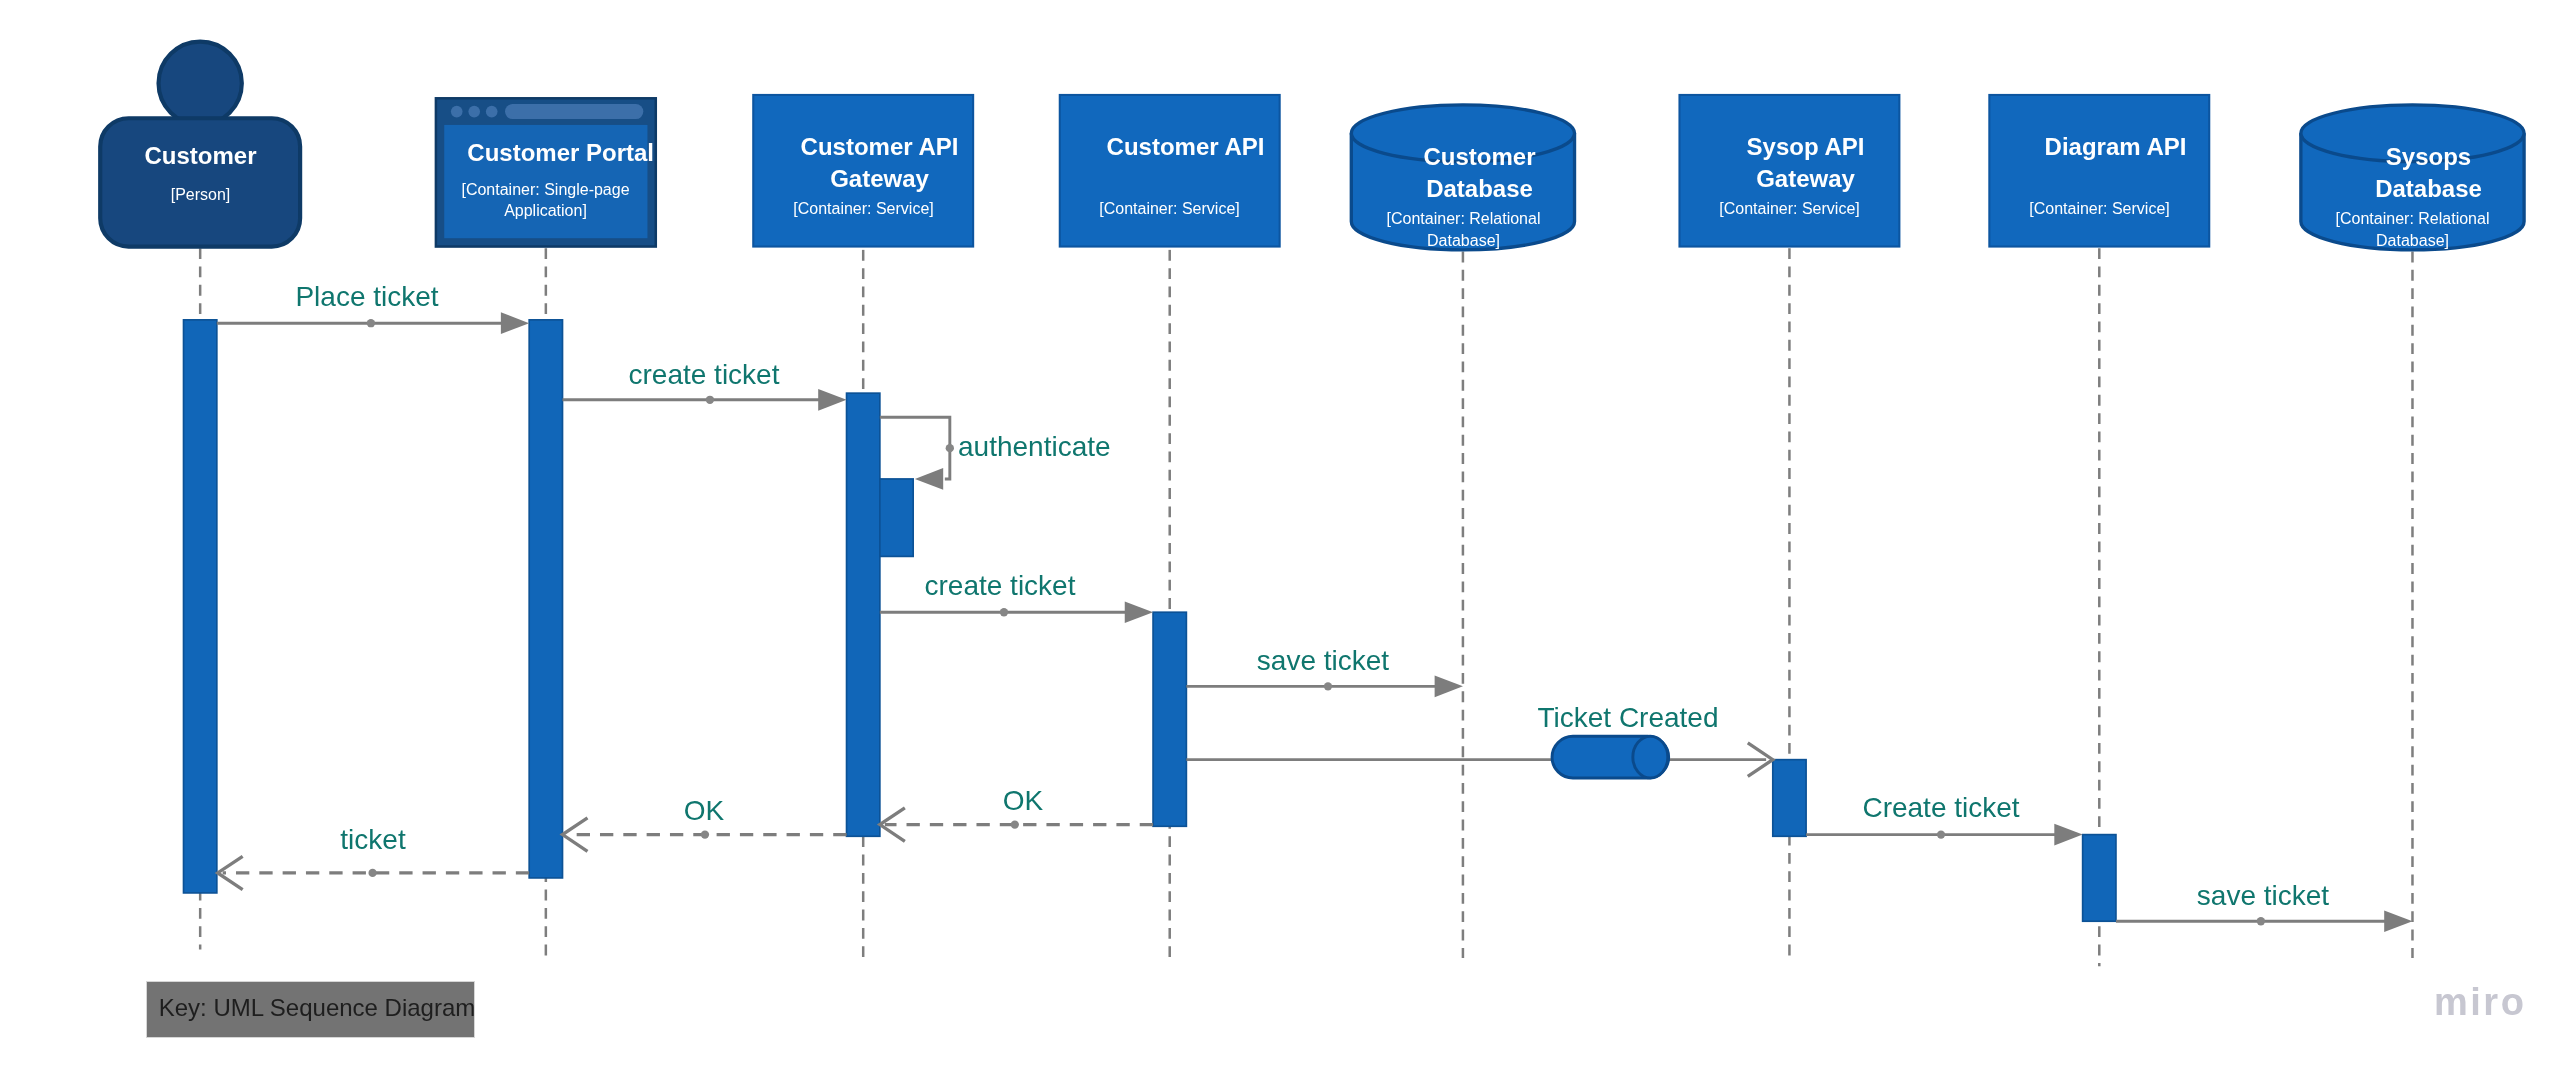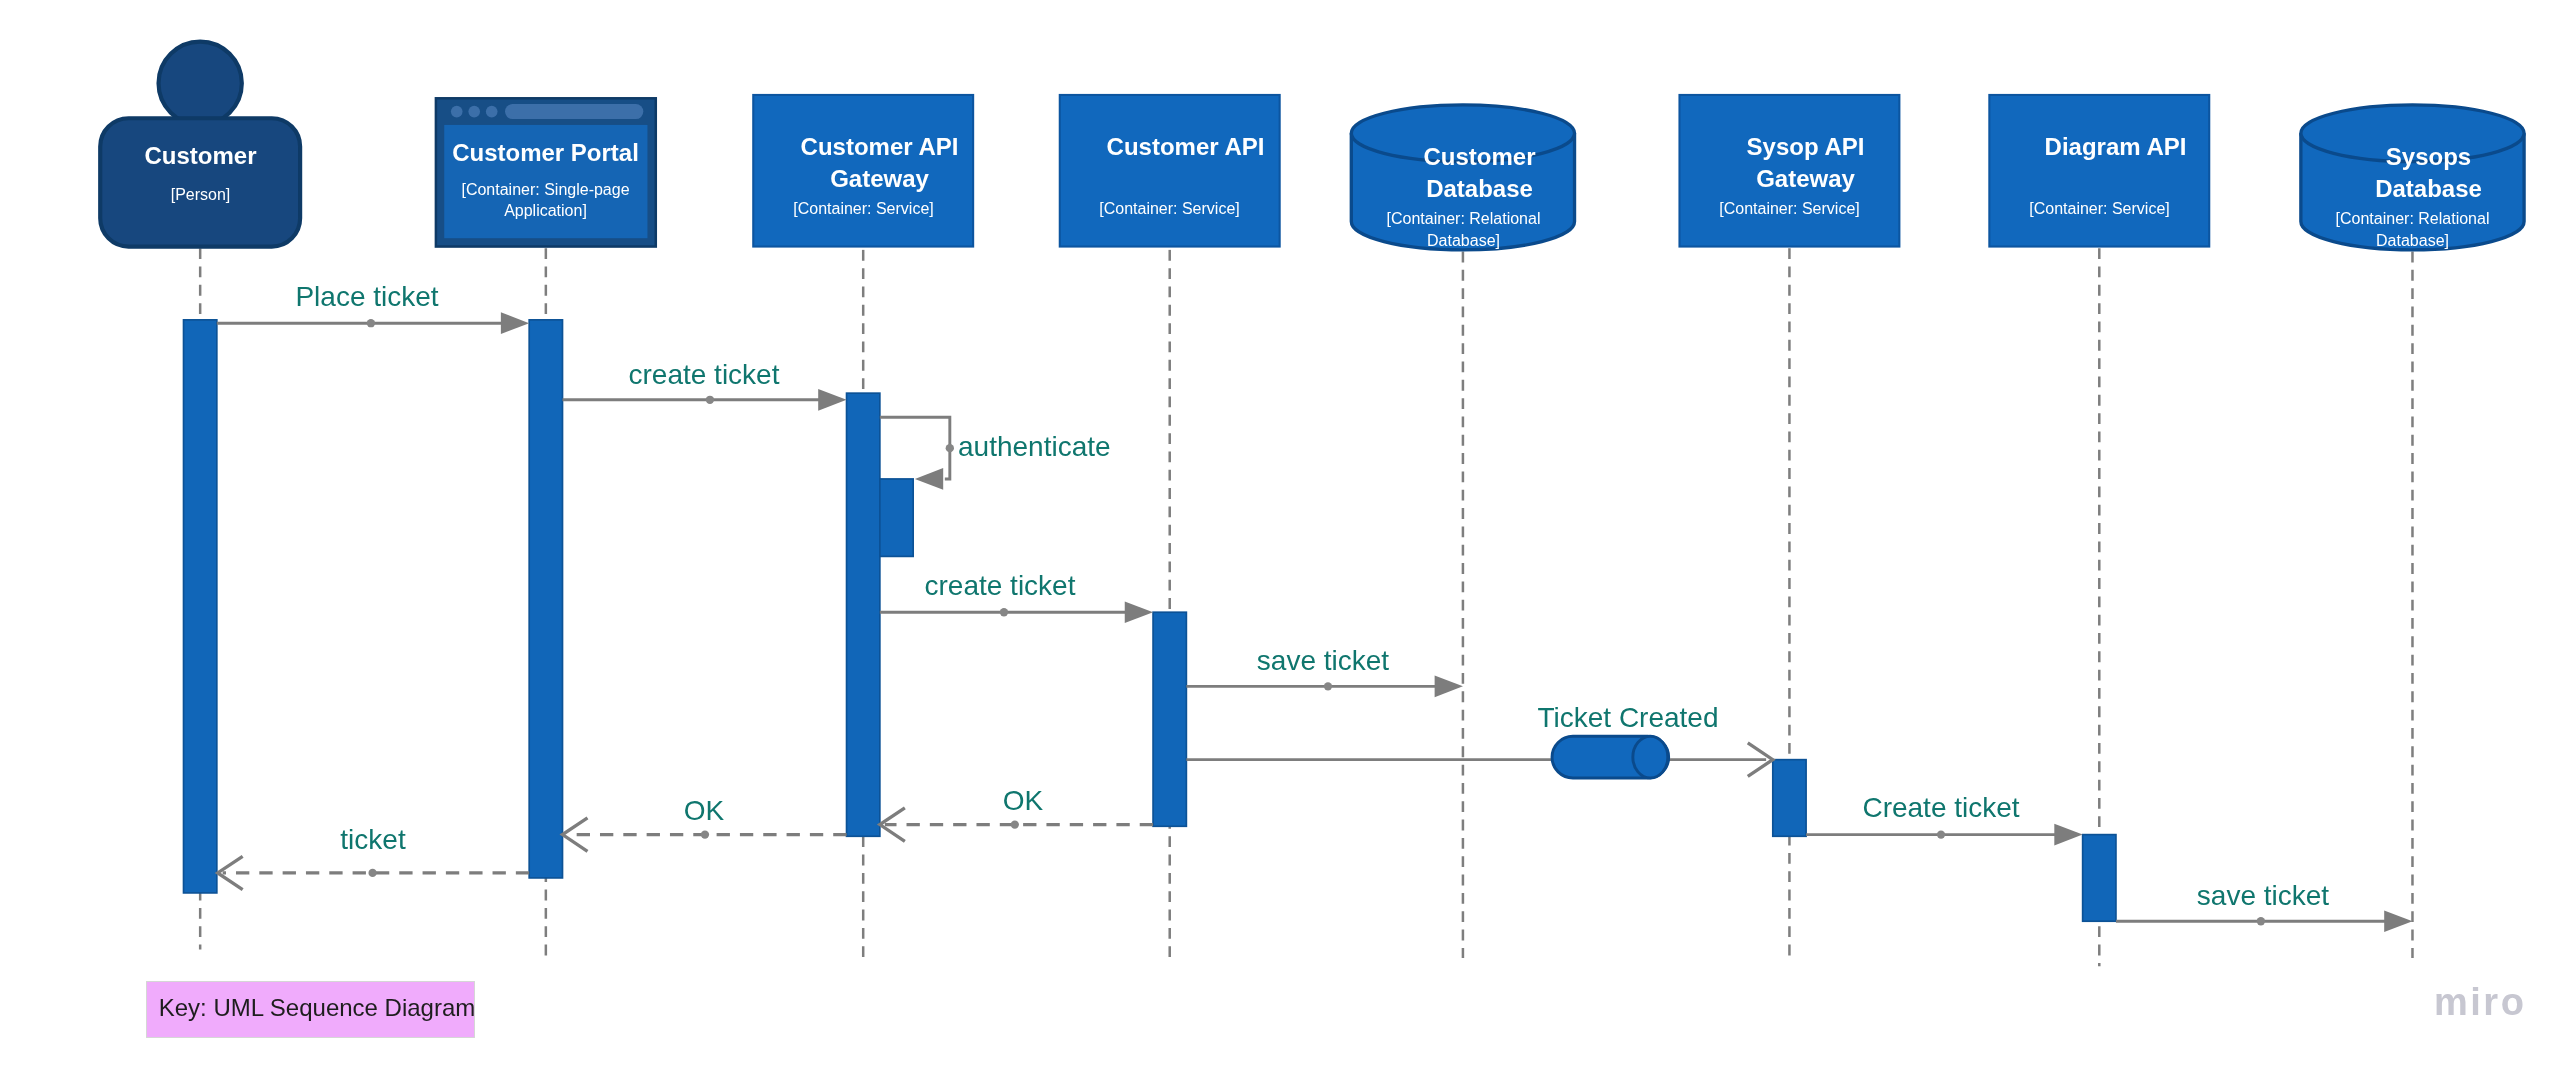--- a/index.html
+++ b/index.html
@@ -8,30 +8,30 @@
   #canvas{position:absolute;inset:0;width:2576px;height:1077px;}
   svg#diagram{position:absolute;left:0;top:0;}
 
   
   .actor-text{position:absolute;text-align:center;color:#ffffff;pointer-events:none;}
   .at{font-weight:bold;font-size:24px;line-height:32px;}
   .as{font-size:16px;line-height:21.7px;margin-top:6.7px;}
   .svc .at{height:67px;margin-top:16px;padding-left:32px;}
   .svc .as{margin-top:0;}
   .person-text .at{height:37px;}
-  .portal-text .at{height:35px;}
+  .portal-text .at{height:35px;text-align:right;}
 
   
   .msg-label{position:absolute;transform:translate(-50%,-50%);
              font-size:28px;color:#0f766e;white-space:nowrap;}
   .msg-label.anchor-left{transform:translateY(-50%);}
 
   
   .key-box{position:absolute;left:146px;top:981px;width:315px;height:32px;
-           background:#f0abfc;border:1.7px solid #d6d6d6;padding:11.7px 0 11.7px 11.7px;
+           background:#737373;border:1.7px solid #d6d6d6;padding:11.7px 0 11.7px 11.7px;
            font-size:24px;color:#1e1e1e;white-space:nowrap;}
 
   
   .watermark{position:absolute;left:2434px;top:981px;font-size:38px;font-weight:700;
              color:#c7c7d1;letter-spacing:2.5px;}
 </style>
 </head>
 <body>
 
 <div id="canvas">

